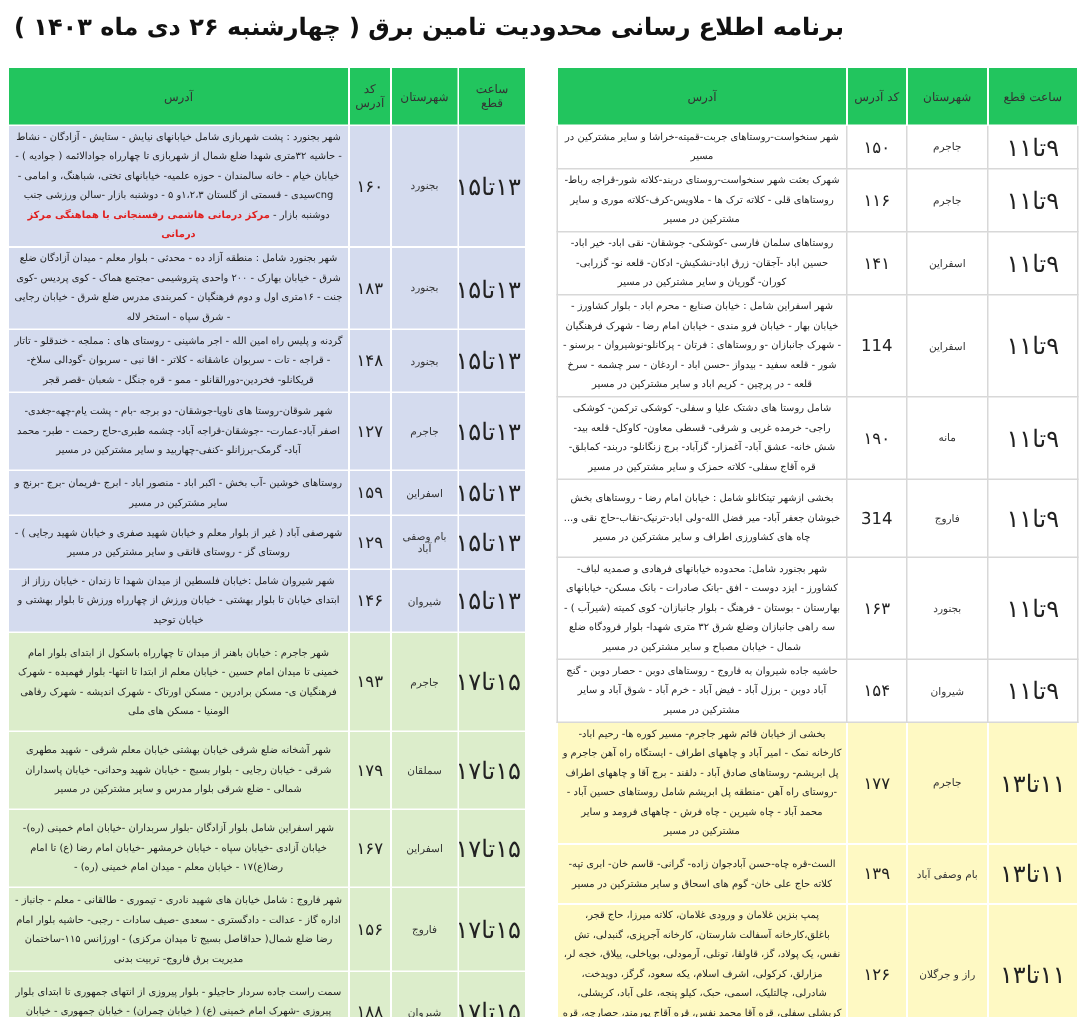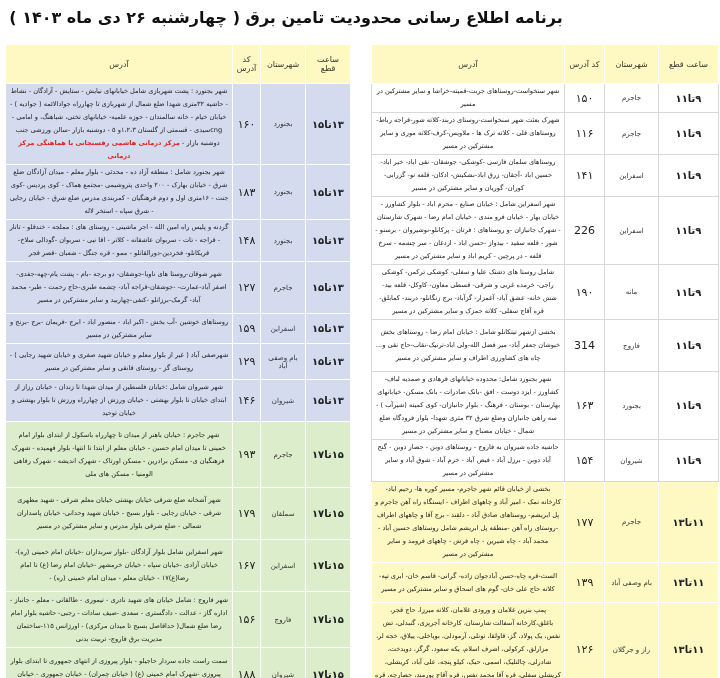--- a/index.html
+++ b/index.html
@@ -1,21 +1,21 @@
 <!DOCTYPE html>
 <html><head>
 <meta charset="utf-8">
 <style>
   html, body { margin:0; padding:0; background:#ffffff; }
   body { width:720px; height:678px; position:relative; overflow:hidden; font-family:"DejaVu Sans", sans-serif; direction:rtl; }
   .title { position:absolute; top:8px; left:0; width:572px; text-align:center; font-size:16px; font-weight:bold; color:#111; font-family:"DejaVu Sans", sans-serif; }
   table.sched { position:absolute; border-collapse:collapse; table-layout:fixed; direction:rtl; }
   table.sched td, table.sched th { border:1px solid #ffffff; padding:1px 3px; text-align:center; vertical-align:middle; overflow:hidden; }
-  table.sched th { background:#fef9c3; color:#333; font-size:8px; font-weight:normal; height:36px; }
-  td.time { font-size:10px; font-weight:bold; color:#222; }
+  table.sched th { background:#22c55e; color:#333; font-size:8px; font-weight:normal; height:36px; }
+  td.time { font-size:16px; font-weight:normal; color:#222; }
   td.code { font-size:11px; font-weight:normal; color:#222; }
   td.city { font-size:7px; color:#333; }
   td.addr { font-size:6.6px; line-height:13px; color:#222; }
   .red { color:#e0201f; font-weight:bold; }
   #right { left:371px; top:44px; width:347px; }
   #left { left:5px; top:44px; width:345px; }
   tr.g-white td { background:#ffffff; border-color:#d8d8d8; }
   tr.g-pink td { background:#fef9c3; border-color:#ffffff; }
   tr.g-blue td { background:#d4dbee; border-color:#ffffff; }
   tr.g-green td { background:#dcedcb; border-color:#ffffff; }
@@ -55,22 +55,22 @@
     </tr>
     <tr class="g-white" style="height:40px">
       <td class="time">۹تا۱۱</td>
       <td class="city">اسفراین</td>
       <td class="code">۱۴۱</td>
       <td class="addr">روستاهای سلمان فارسی -کوشکی- جوشقان- نقی اباد- خیر اباد- حسین اباد -آجقان- زرق اباد-نشکیش- ادکان- قلعه نو- گزرابی-کوران- گوریان و سایر مشترکین در مسیر</td>
     </tr>
     <tr class="g-white" style="height:66px">
       <td class="time">۹تا۱۱</td>
       <td class="city">اسفراین</td>
-      <td class="code">226</td>
-      <td class="addr">شهر اسفراین شامل : خیابان صنایع - محرم اباد - بلوار کشاورز - خیابان بهار - خیابان فرو مندی - خیابان امام رضا - شهرک شارستان - شهرک جانبازان -و روستاهای : فرتان - پرکانلو-نوشیروان - برسنو - شور - قلعه سفید - بیدواز -حسن اباد - اردغان - سر چشمه - سرخ قلعه - در پرچین - کریم اباد و سایر مشترکین در مسیر</td>
+      <td class="code">114</td>
+      <td class="addr">شهر اسفراین شامل : خیابان صنایع - محرم اباد - بلوار کشاورز - خیابان بهار - خیابان فرو مندی - خیابان امام رضا - شهرک فرهنگیان - شهرک جانبازان -و روستاهای : فرتان - پرکانلو-نوشیروان - برسنو - شور - قلعه سفید - بیدواز -حسن اباد - اردغان - سر چشمه - سرخ قلعه - در پرچین - کریم اباد و سایر مشترکین در مسیر</td>
     </tr>
     <tr class="g-white" style="height:52px">
       <td class="time">۹تا۱۱</td>
       <td class="city">مانه</td>
       <td class="code">۱۹۰</td>
       <td class="addr">شامل روستا های دشتک علیا و سفلی- کوشکی ترکمن- کوشکی راجی- خرمده غربی و شرقی- قسطی معاون- کاوکل- قلعه بید- شش خانه- عشق آباد- آغمزار- گزآباد- برج زنگانلو- دربند- کمابلق- قره آقاج سفلی- کلاته حمزک و سایر مشترکین در مسیر</td>
     </tr>
     <tr class="g-white" style="height:52px">
       <td class="time">۹تا۱۱</td>
       <td class="city">فاروج</td>

